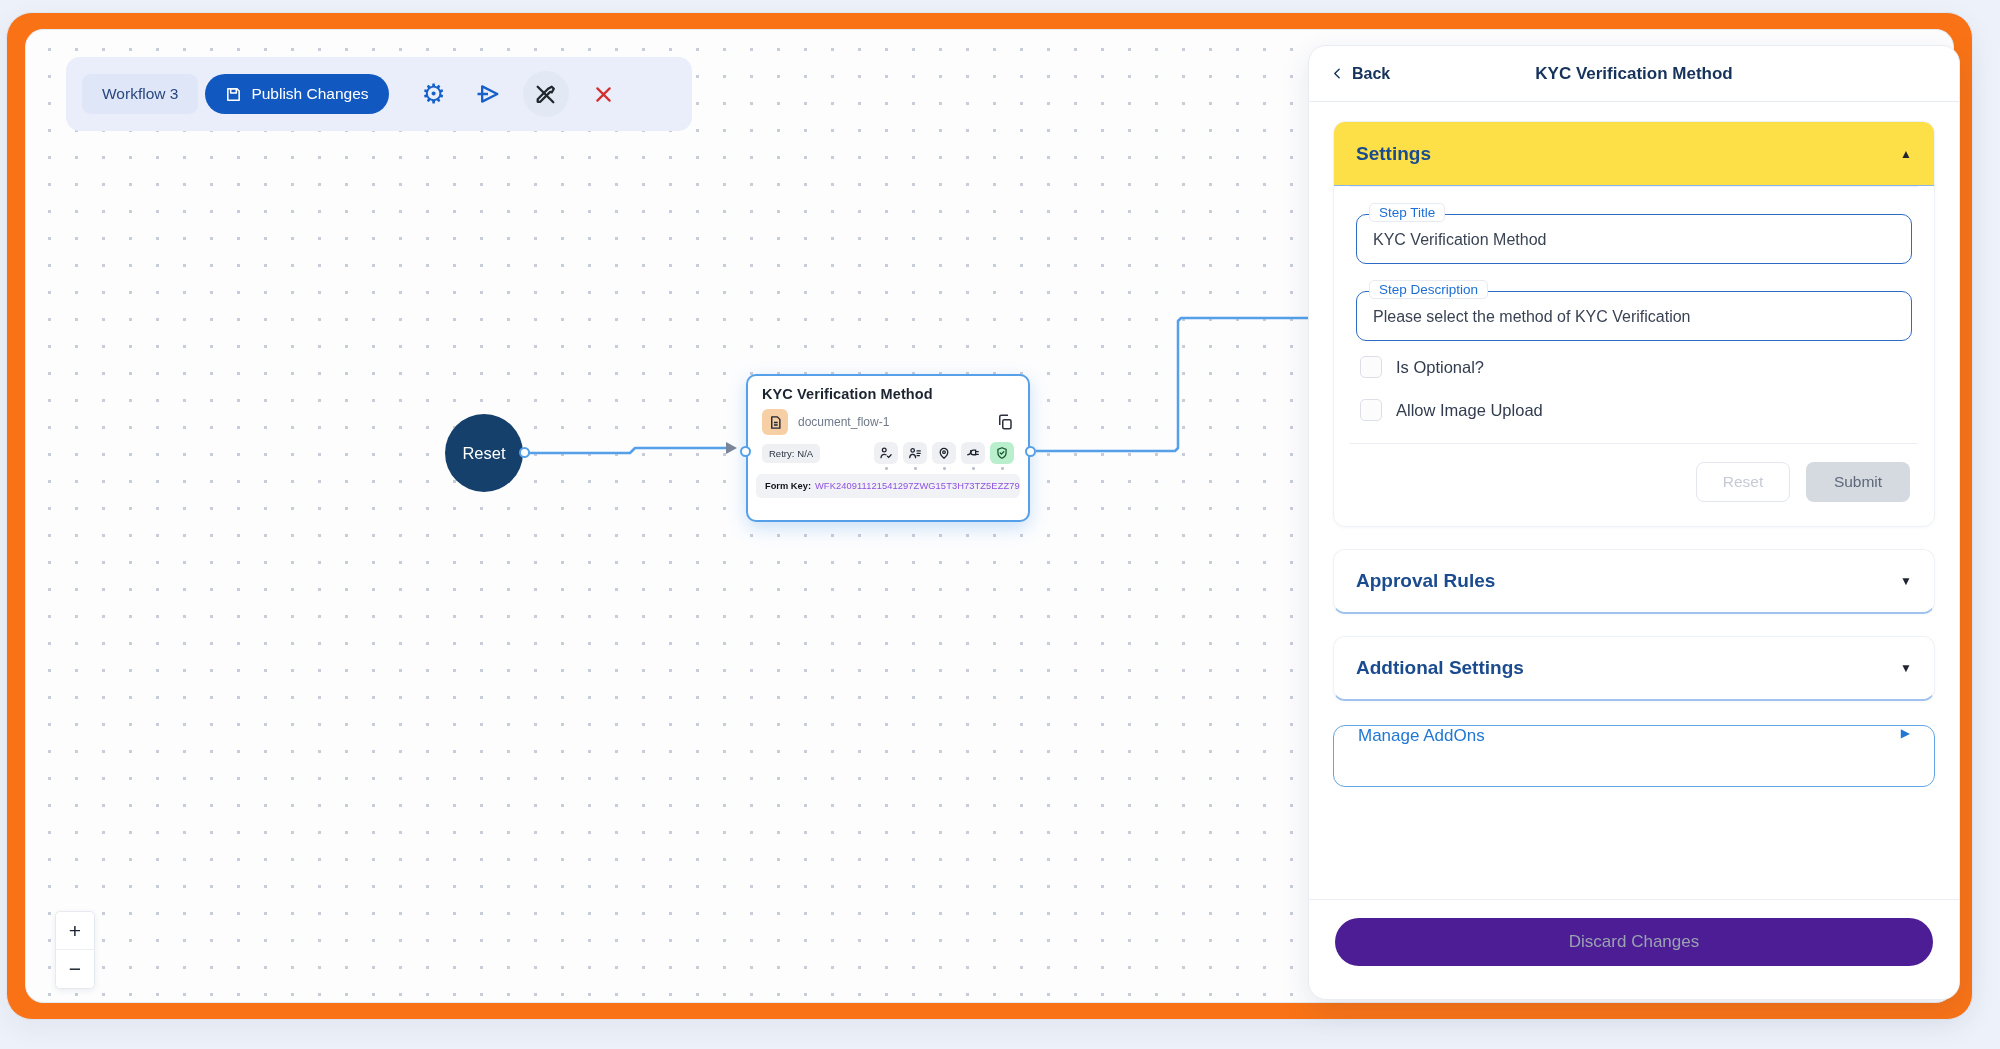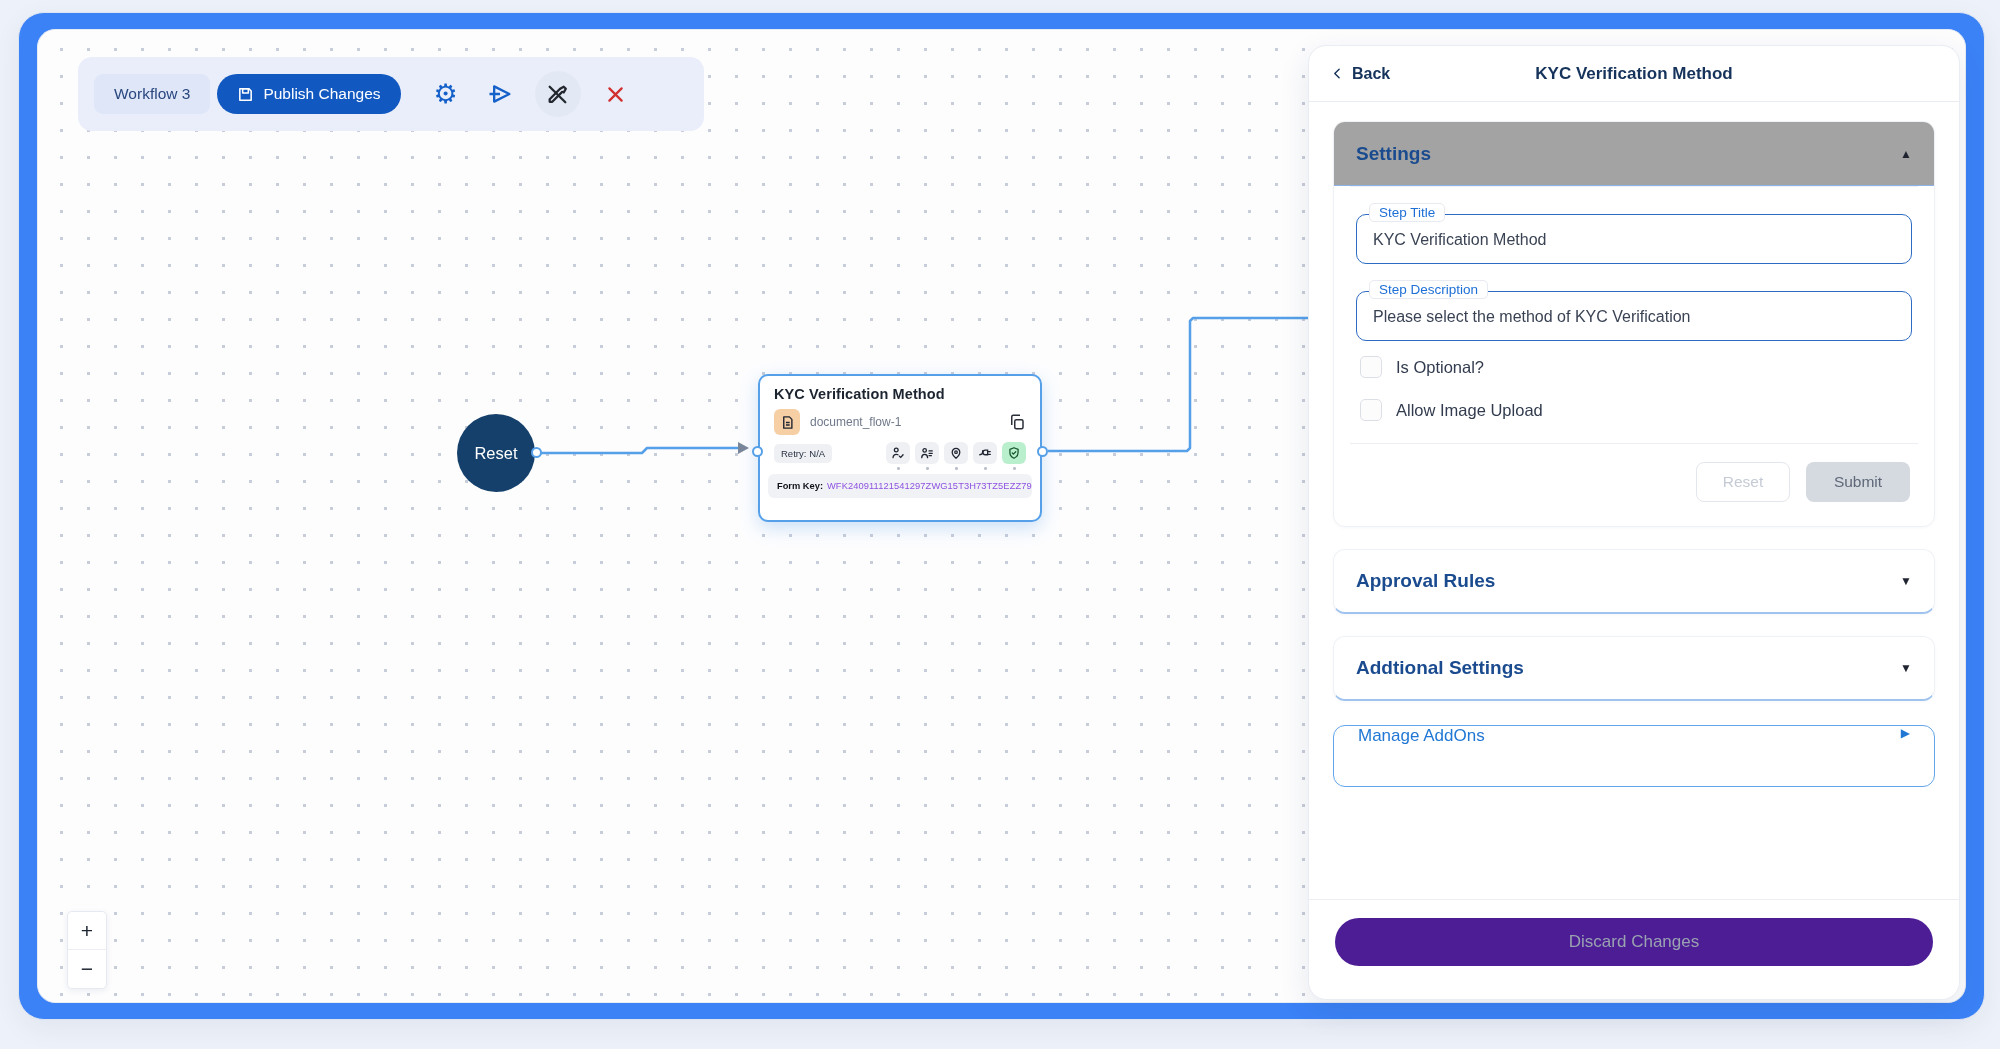--- a/index.html
+++ b/index.html
@@ -1,21 +1,21 @@
 <!DOCTYPE html>
 <html style="--publish-blue: #1158c1; --confirm-blue: #2e7fe0; --edge-blue: #55a0e8; --node-navy: #14406b; --danger-red: #d2302e; --success-green: #b9efcd; --form-key-purple: #8d52e0; --section-heading-blue: #1b4b8f; --field-border-blue: #2d6cc2; --field-label-blue: #1d6fd6; --link-blue: #2178d4; --toolbar-bg: #e9eefa; --header-navy: #16335c;"><head>
 <meta charset="utf-8">
 <style>
   html,body{margin:0;padding:0;width:2000px;height:1049px;overflow:hidden;
     font-family:"Liberation Sans",sans-serif;background:#edf1f9;}
   *{box-sizing:border-box;}
 
   
-  .app-frame{position:absolute;left:18px;top:12px;width:1967px;height:1008px;
-    background:#3b82f6;border:1px solid #dde5f3;border-radius:26px;
+  .app-frame{position:absolute;left:6px;top:12px;width:1967px;height:1008px;
+    background:#f97316;border:1px solid #dde5f3;border-radius:26px;
     box-shadow:0 8px 28px rgba(30,50,90,.06);}
   .canvas{position:absolute;left:18px;top:16px;right:18px;bottom:16px;
     background:#fdfdfe;border:1px solid #e6ebf4;border-radius:18px;
     background-image:radial-gradient(#c8cdda 1.5px,transparent 1.9px);
     background-size:27px 27px;background-position:10px 6px;overflow:hidden;}
 
   
   .toolbar{position:absolute;left:40px;top:27px;width:626px;height:74px;
     background:var(--toolbar-bg,#e9eefa);border-radius:14px;display:flex;align-items:center;
     padding:0 16px;gap:0;}
@@ -82,21 +82,21 @@
     border-bottom:1px solid #e9ecf1;}
   .back-link{display:flex;align-items:center;gap:8px;color:var(--header-navy,#16335c);
     font-size:16px;font-weight:700;cursor:pointer;z-index:2;}
   .panel-title{position:absolute;left:0;right:0;text-align:center;font-size:17px;
     font-weight:700;color:var(--header-navy,#16335c);}
   .panel-body{padding:19px 24px 0 24px;}
 
   .settings-card{border:1px solid #eef1f6;border-radius:12px;overflow:hidden;
     box-shadow:0 1px 3px rgba(30,50,90,.04);}
   .acc-header{display:flex;align-items:center;justify-content:space-between;
-    padding:0 22px;height:64px;cursor:pointer;background:#a3a3a3;}
+    padding:0 22px;height:64px;cursor:pointer;background:#fde047;}
   .acc-label{font-size:19px;font-weight:700;color:var(--section-heading-blue,#1b4b8f);}
   .caret{font-size:12px;color:#1f2430;}
   .settings-card .acc-header{border-bottom:1.5px solid #8ab4ea;}
   .settings-content{padding:0 22px 22px 22px;}
   .inner-divider{border-top:1px solid #eef0f4;margin:0 -6px 0 -6px;padding-top:0;}
 
   .field-group{position:relative;border:1.5px solid var(--field-border-blue,#2d6cc2);
     border-radius:10px;margin-top:27px;padding:16px 16px 14px 16px;background:#fff;}
   .field-label{position:absolute;top:-12px;left:12px;background:#fff;
     border:1px solid #e7eaf0;border-radius:5px;padding:1px 9px;font-size:13.5px;

